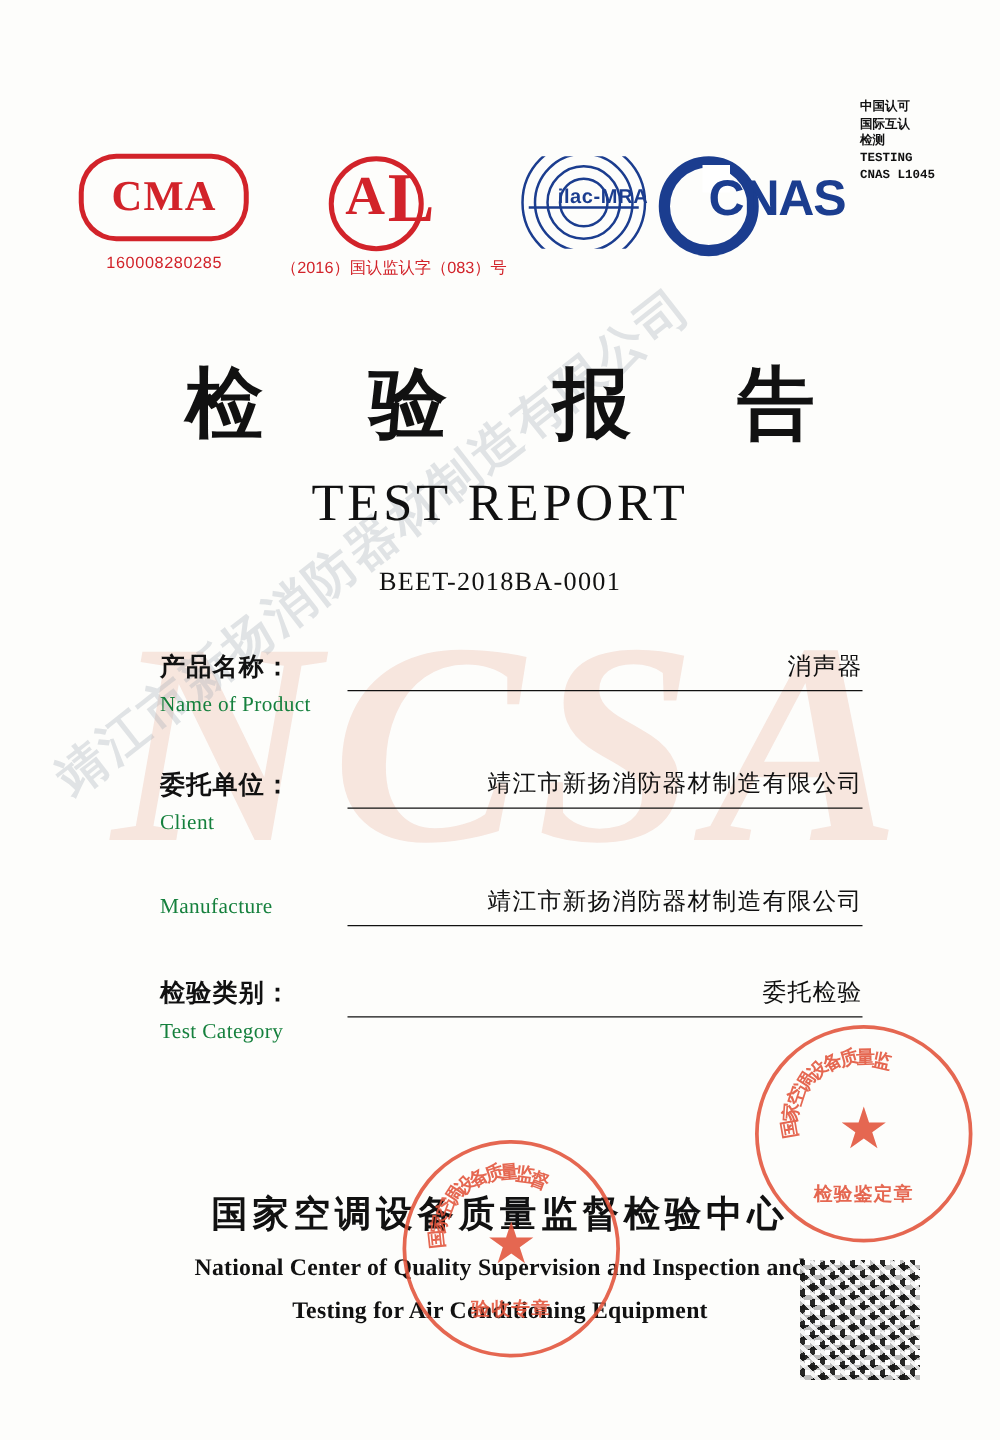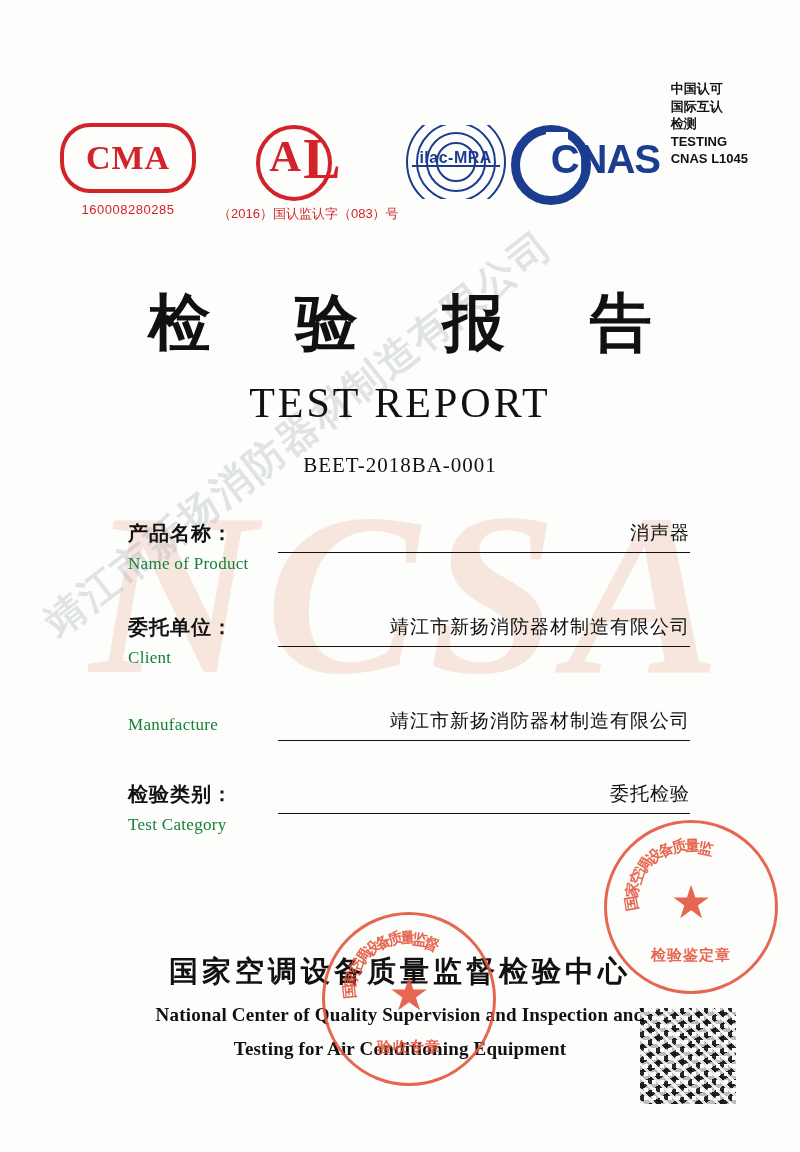--- a/index.html
+++ b/index.html
@@ -116,21 +116,21 @@
   }
   .cal-code {
     margin-top: 8px;
     font-family: "Liberation Sans", sans-serif;
     font-size: 13px;
     color: #d2232a;
     white-space: nowrap;
   }
 
   
-  .ilac-wrap { width: 120px; text-align: center; margin-left: 4px; padding-top: 2px;}
+  .ilac-wrap { width: 120px; text-align: right; margin-left: 4px; padding-top: 2px;}
   .ilac-mark { width: 104px; height: 74px; margin: 0 auto; position: relative; overflow: hidden;}
   .ilac-arc {
     position: absolute;
     border: 2px solid #1b3d8f;
     border-radius: 50%;
     left: 50%;
     top: 50%;
     transform: translate(-50%, -50%);
   }
   .ilac-label {
@@ -171,22 +171,22 @@
     font-family: "Liberation Sans", sans-serif;
     font-weight: bold;
     font-size: 40px;
     color: #1b3d8f;
     letter-spacing: -1px;
   }
 
   
   .cnas-side {
     margin-left: 10px;
-    font-family: Liberation Sans, sans-serif;
-    font-size: 13px;
+    font-family: Liberation Mono, monospace;
+    font-size: 10px;
     font-weight: bold;
     color: #111;
     line-height: 1.35;
     padding-top: 2px;
     white-space: nowrap;
   }
 
   
   .title-cn {
     position: relative; z-index: 5;

